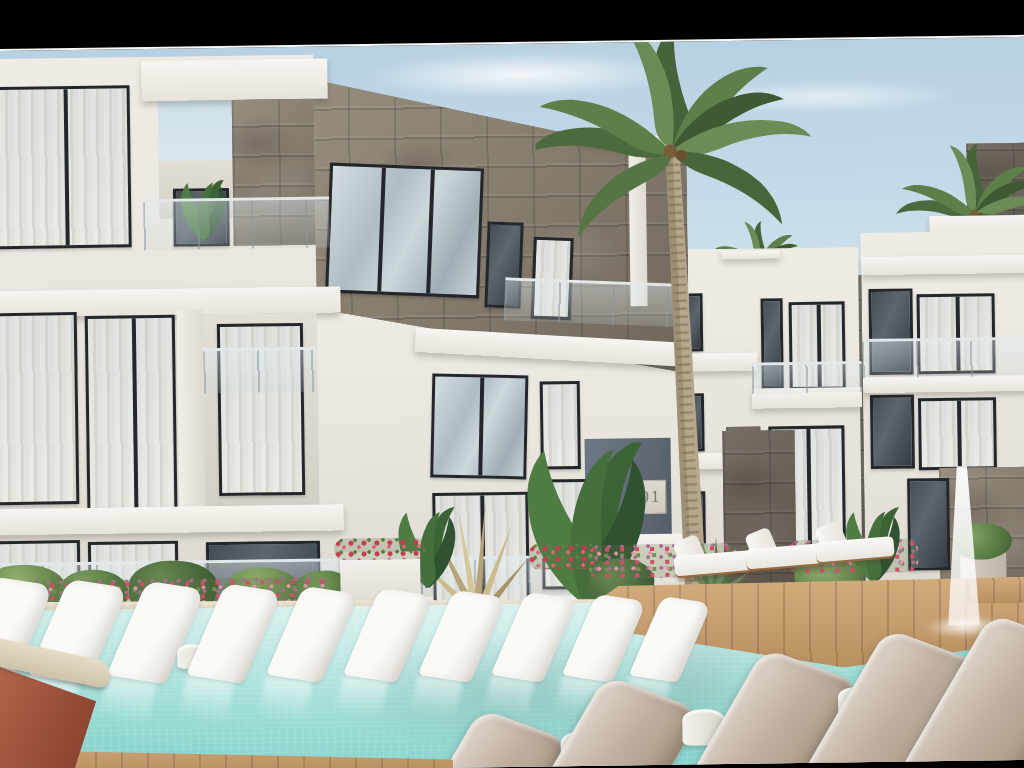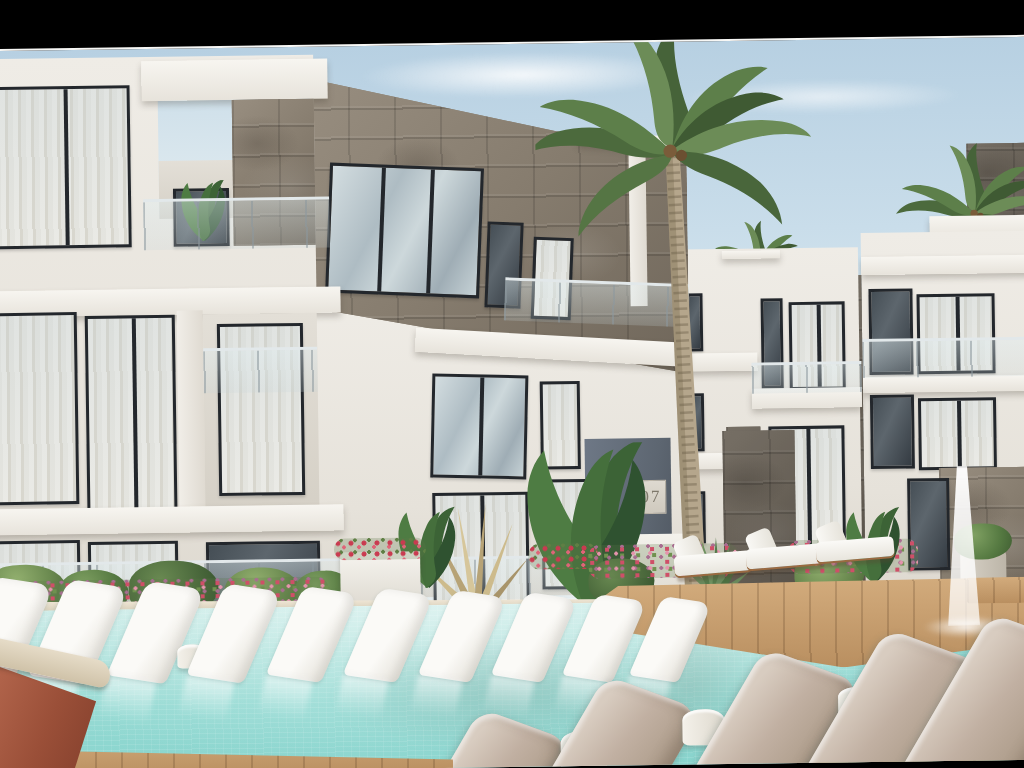--- a/index.html
+++ b/index.html
@@ -191,21 +191,21 @@
       <i class="mu" style="left:50%"></i>
     </div>
     <div class="w cur" style="left:554px;top:338px;width:40px;height:88px"></div>
     <div class="w cur" style="left:445px;top:448px;width:96px;height:112px">
         <i class="mu" style="left:50%"></i>
       </div>
     <div class="w cur" style="left:554px;top:436px;width:46px;height:110px"></div>
 
     <div class="abs" style="left:598px;top:396px;width:86px;height:130px;background:linear-gradient(100deg,#6e7886,#5d6671 70%,#525a64)"></div>
     <div class="sign" style="left:648px;top:438px;width:29px;height:32px">
-      <span>07</span>
+      <span>01</span>
     </div>
     <div class="steps" style="left:606px;top:492px;width:96px;height:54px"></div>
 
     <div class="stone dk" style="left:736px;top:390px;width:72px;height:172px"></div>
 
     <div class="facade" style="left:0px;top:8px;width:332px;height:560px"></div>
     <div class="w cur" style="left:2px;top:36px;width:146px;height:162px">
         <i class="mu" style="left:55%"></i>
       </div>
     <div class="abs" style="left:176px;top:50px;width:152px;height:120px;background:linear-gradient(180deg,#cfe0ea,#e3edf1)"></div>

